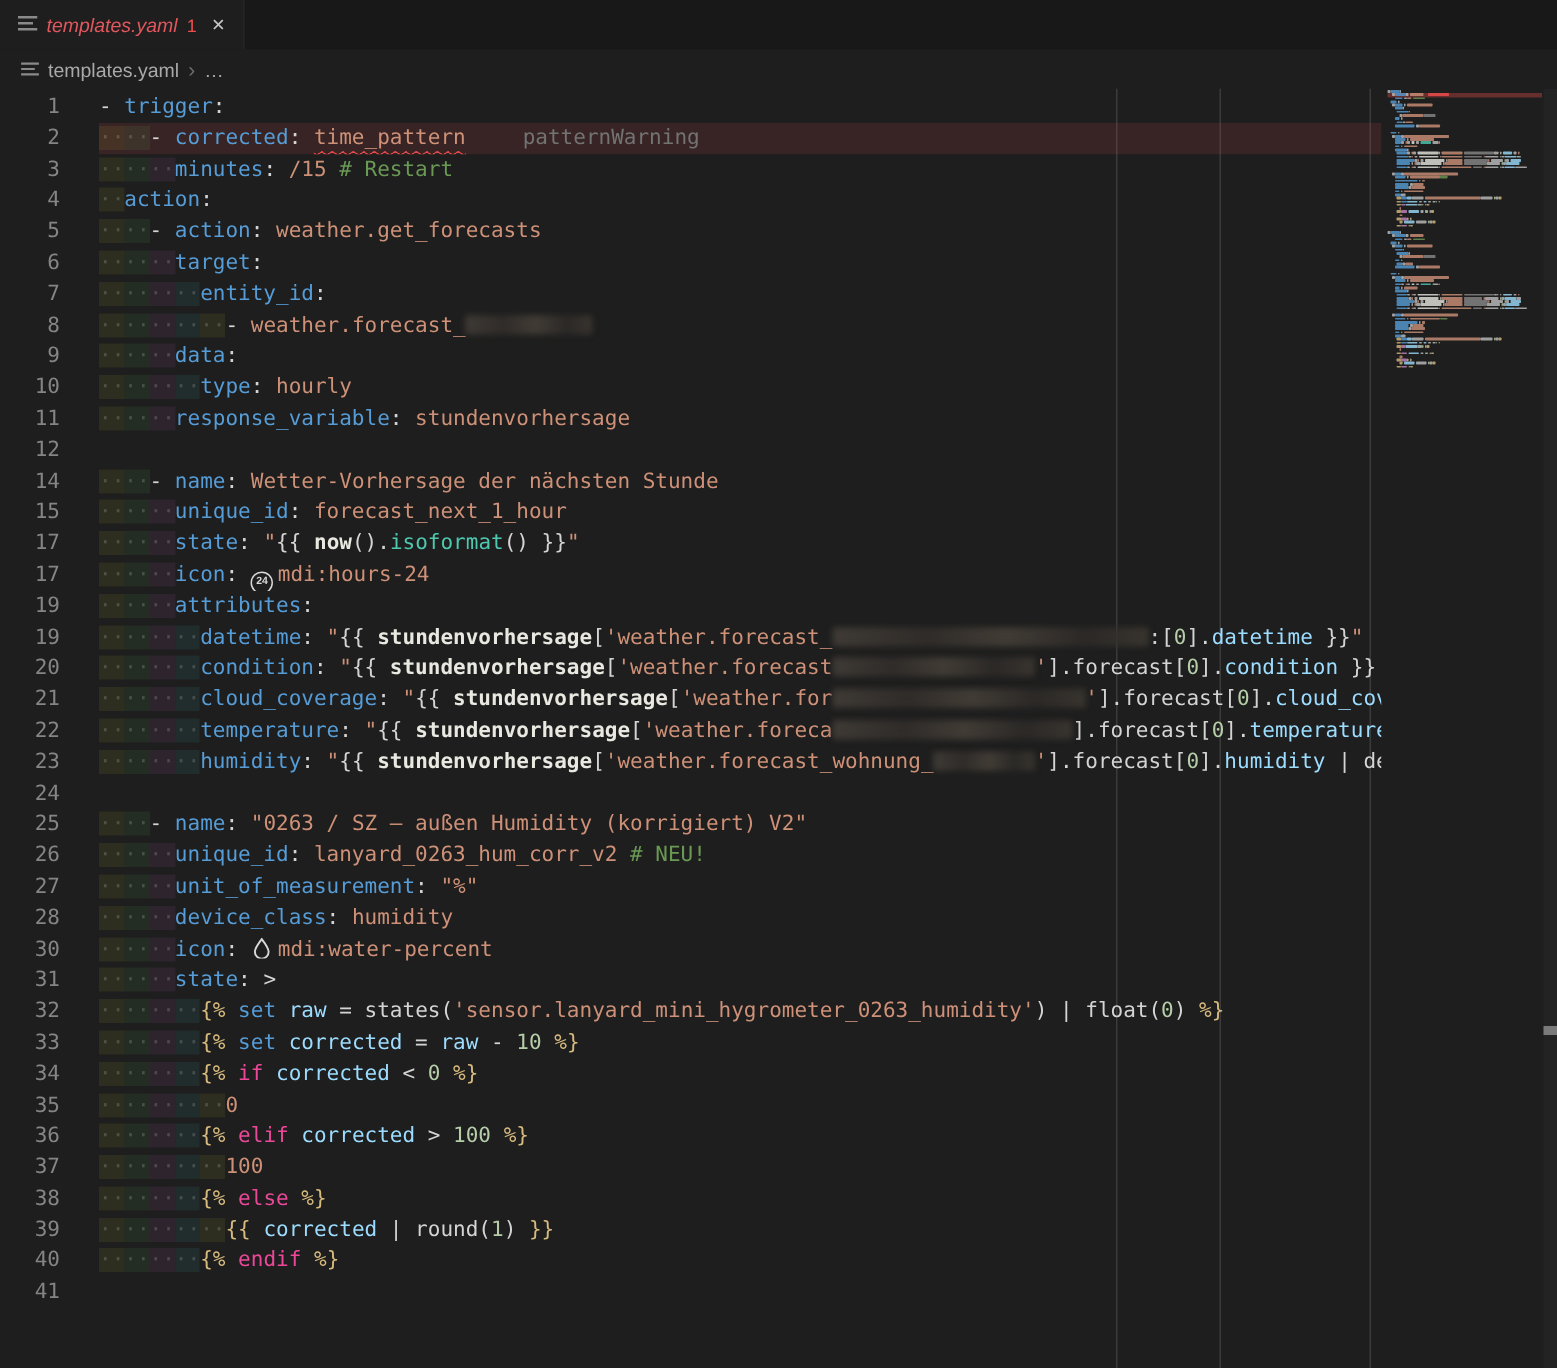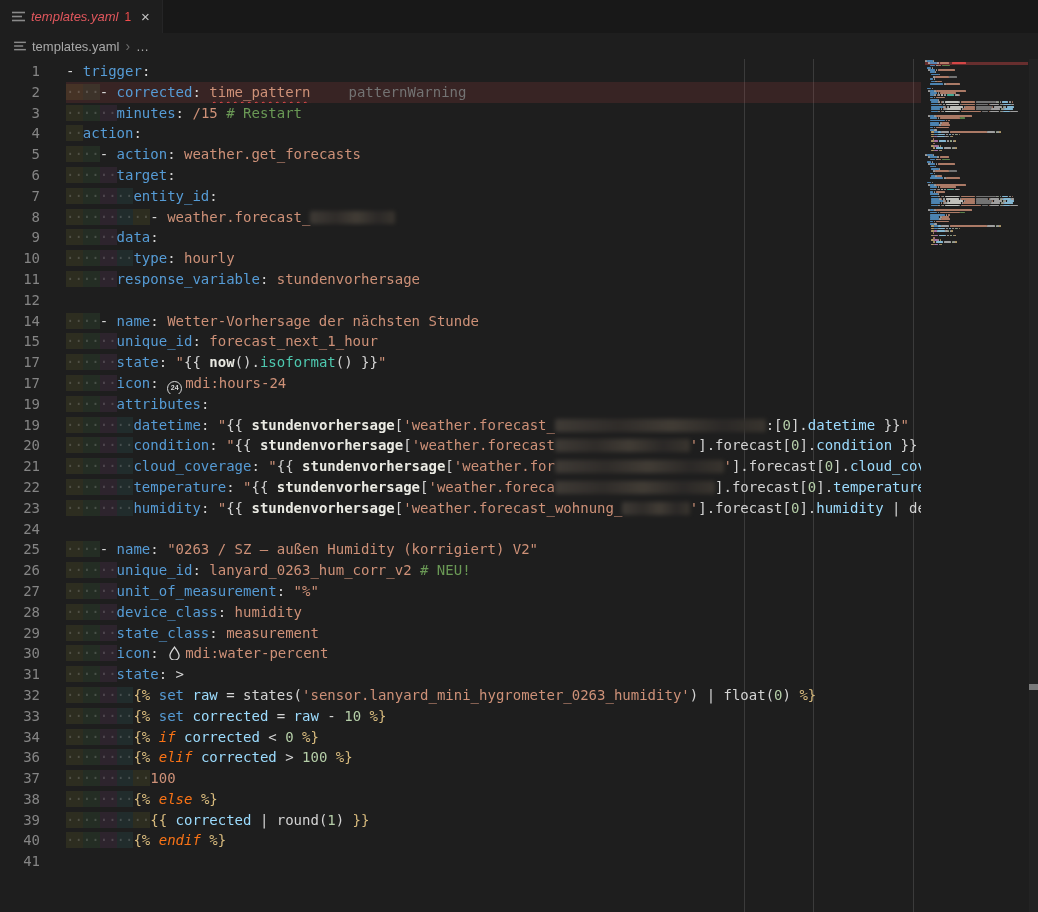--- a/index.html
+++ b/index.html
@@ -32,21 +32,21 @@
     font-family:"DejaVu Sans Mono", monospace; font-size:14px; line-height:20.8px; cursor:text; }
   .ln { width:40px; flex:none; text-align:right; color:#858585; user-select:none; }
   .content { margin-left:26px; white-space:pre; flex:1; min-width:0; overflow:hidden; }
   .error-line .content { background:rgba(228,74,74,0.13); }
 
   .seg.p { color:#d4d4d4; }
   .seg.k { color:#569cd6; }
   .seg.v { color:#ce9178; }
   .seg.c { color:#6a9955; }
   .seg.n { color:#b5cea8; }
-  .seg.m { color:#f97316;font-style:italic; }
+  .seg.m { color:#ec4899; }
   .seg.b { color:#9cdcfe; }
   .seg.g { color:#d7ba7d; }
   .seg.t { color:#4ec9b0; }
   .seg.w { color:#e9e9e2; font-weight:bold; }
   .seg.q { color:#ce9178; text-decoration:underline wavy #f14c4c; text-decoration-thickness:1px;
     text-underline-offset:4px; }
   .inline-warn { color:#737373; margin-left:38px; }
 
   .iblk { color:rgba(255,255,255,0.17); }
   .iblk.lvl0 { background:rgba(255,255,64,0.07); }
@@ -215,44 +215,44 @@
       </div>
       <div class="code-line">
         <span class="ln">27</span>
         <span class="content"><span class="iblk lvl0">··</span><span class="iblk lvl1">··</span><span class="iblk lvl2">··</span><span class="seg k">unit_of_measurement</span><span class="seg p">: </span><span class="seg v">"%"</span></span>
       </div>
       <div class="code-line">
         <span class="ln">28</span>
         <span class="content"><span class="iblk lvl0">··</span><span class="iblk lvl1">··</span><span class="iblk lvl2">··</span><span class="seg k">device_class</span><span class="seg p">: </span><span class="seg v">humidity</span></span>
       </div>
       <div class="code-line">
-        <span class="ln">29</span>
-        <span class="content"><span class="iblk lvl0">··</span><span class="iblk lvl1">··</span><span class="iblk lvl2">··</span><span class="seg k">state_class</span><span class="seg p">: </span><span class="seg v">measurement</span></span>
-      </div>
-      <div class="code-line">
         <span class="ln">30</span>
         <span class="content"><span class="iblk lvl0">··</span><span class="iblk lvl1">··</span><span class="iblk lvl2">··</span><span class="seg k">icon</span><span class="seg p">: </span><span class="mdi-ic"><svg width="11" height="14" viewBox="0 0 12 15">
               <path d="M6 1 C6 1 1 7.5 1 10.2 a5 5 0 0 0 10 0 C11 7.5 6 1 6 1 Z" fill="none" stroke="#d8d8d8" stroke-width="1.4"></path>
             </svg></span><span class="seg v">mdi:water-percent</span></span>
       </div>
       <div class="code-line">
         <span class="ln">31</span>
         <span class="content"><span class="iblk lvl0">··</span><span class="iblk lvl1">··</span><span class="iblk lvl2">··</span><span class="seg k">state</span><span class="seg p">: &gt;</span></span>
       </div>
       <div class="code-line">
         <span class="ln">32</span>
         <span class="content"><span class="iblk lvl0">··</span><span class="iblk lvl1">··</span><span class="iblk lvl2">··</span><span class="iblk lvl3">··</span><span class="seg g">{% </span><span class="seg k">set </span><span class="seg b">raw</span><span class="seg p"> = states(</span><span class="seg v">'sensor.lanyard_mini_hygrometer_0263_humidity'</span><span class="seg p">) | float(</span><span class="seg n">0</span><span class="seg p">) </span><span class="seg g">%}</span></span>
       </div>
       <div class="code-line">
         <span class="ln">33</span>
         <span class="content"><span class="iblk lvl0">··</span><span class="iblk lvl1">··</span><span class="iblk lvl2">··</span><span class="iblk lvl3">··</span><span class="seg g">{% </span><span class="seg k">set </span><span class="seg b">corrected</span><span class="seg p"> = </span><span class="seg b">raw</span><span class="seg p"> - </span><span class="seg n">10</span><span class="seg p"> </span><span class="seg g">%}</span></span>
       </div>
       <div class="code-line">
         <span class="ln">34</span>
         <span class="content"><span class="iblk lvl0">··</span><span class="iblk lvl1">··</span><span class="iblk lvl2">··</span><span class="iblk lvl3">··</span><span class="seg g">{% </span><span class="seg m">if </span><span class="seg b">corrected</span><span class="seg p"> &lt; </span><span class="seg n">0</span><span class="seg p"> </span><span class="seg g">%}</span></span>
+      </div>
+      <div class="code-line">
+        <span class="ln">35</span>
+        <span class="content"><span class="iblk lvl0">··</span><span class="iblk lvl1">··</span><span class="iblk lvl2">··</span><span class="iblk lvl3">··</span><span class="iblk lvl0">··</span><span class="seg v">0</span></span>
       </div>
       <div class="code-line">
         <span class="ln">36</span>
         <span class="content"><span class="iblk lvl0">··</span><span class="iblk lvl1">··</span><span class="iblk lvl2">··</span><span class="iblk lvl3">··</span><span class="seg g">{% </span><span class="seg m">elif </span><span class="seg b">corrected</span><span class="seg p"> &gt; </span><span class="seg n">100</span><span class="seg p"> </span><span class="seg g">%}</span></span>
       </div>
       <div class="code-line">
         <span class="ln">37</span>
         <span class="content"><span class="iblk lvl0">··</span><span class="iblk lvl1">··</span><span class="iblk lvl2">··</span><span class="iblk lvl3">··</span><span class="iblk lvl0">··</span><span class="seg v">100</span></span>
       </div>
       <div class="code-line">

